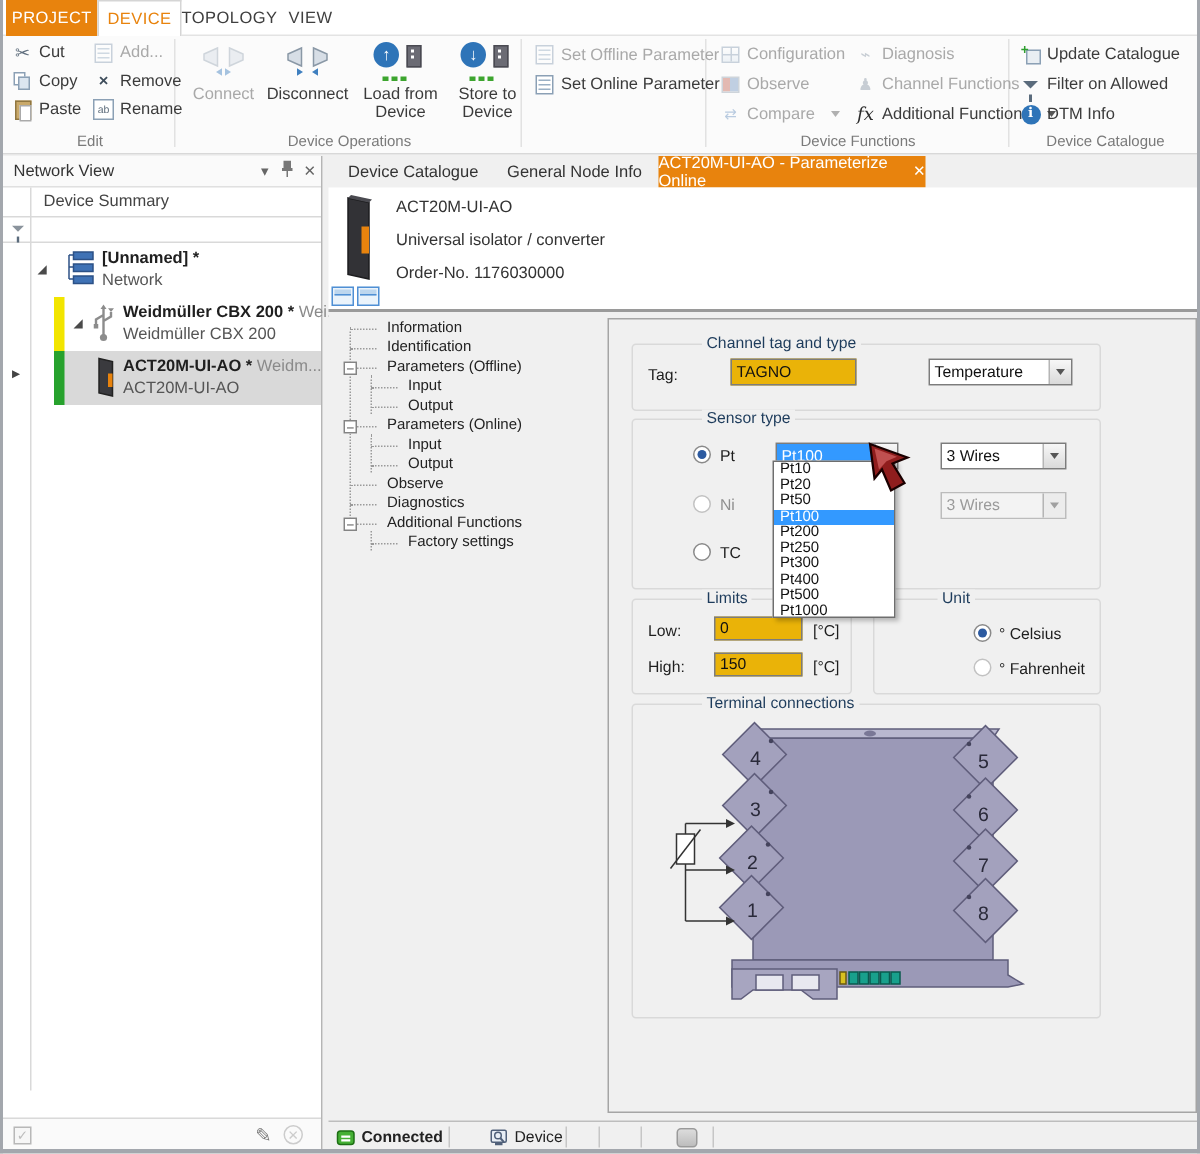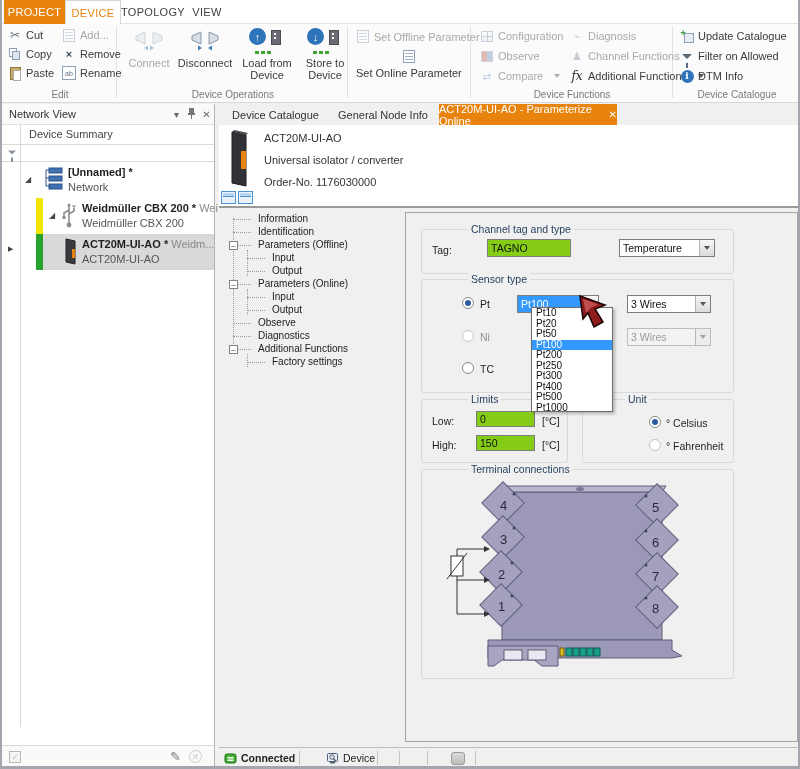--- a/index.html
+++ b/index.html
@@ -81,34 +81,34 @@
   
   .param{position:absolute;left:217px;top:206px;width:581px;height:540px;background:#f0f0f0;border-top:2px solid #9a9a9a;}
   .navitem{position:absolute;font-size:10px;color:#222;white-space:nowrap;}
   .dotv{position:absolute;width:0;border-left:1px dotted #9a9a9a;}
   .doth{position:absolute;height:0;border-top:1px dotted #9a9a9a;}
   .expbox{position:absolute;width:9px;height:9px;border:1px solid #848484;background:#fff;font-size:8px;line-height:7px;text-align:center;color:#333;z-index:2;}
   .formpanel{position:absolute;left:186px;top:4px;width:393px;height:530px;background:#f0f0f0;border:1px solid #a5a5a5;}
   .grp{position:absolute;border:1px solid #d9d9d9;border-radius:3px;}
   .gtitle{position:absolute;top:-7px;left:6px;background:#f0f0f0;padding:0 3px;font-size:10.5px;color:#1e3c5c;white-space:nowrap;margin-left:40px;}
   .flabel{position:absolute;font-size:10.5px;color:#1e1e1e;white-space:nowrap;}
-  .tbox{position:absolute;background:#84cc16;border:1px solid #7c7c7c;font-size:10.5px;color:#111;padding:1px 3px;font-family:"Liberation Sans","DejaVu Sans",sans-serif;}
+  .tbox{position:absolute;background:#eab308;border:1px solid #7c7c7c;font-size:10.5px;color:#111;padding:1px 3px;font-family:"Liberation Sans","DejaVu Sans",sans-serif;}
   .combo{position:absolute;background:#fff;border:1px solid #7c7c7c;display:flex;height:18px;}
   .combo .txt{flex:1;padding:2px 3px;font-size:10.5px;color:#111;overflow:hidden;white-space:nowrap;}
   .combo .dd{width:15px;background:linear-gradient(#f7f7f7,#dadada);border-left:1px solid #b5b5b5;display:flex;align-items:center;justify-content:center;}
   .combo.focus .txt{background:#3399ff;color:#fff;}
   .combo.disabled{background:#f3f3f3;border-color:#bcbcbc;}
   .combo.disabled .txt{color:#9a9a9a;background:#f3f3f3;}
   .combo.disabled .dd{background:#ececec;}
   .combo.disabled .ddarrow{border-top-color:#a0a0a0;}
   .radio{position:absolute;width:12px;height:12px;border-radius:50%;border:1px solid #8a8a8a;background:#fff;}
   .radio.checked::after{content:'';position:absolute;left:2px;top:2px;width:6px;height:6px;border-radius:50%;background:#2c5aa0;}
   .radio.disabled{border-color:#c2c2c2;}
   .droplist{position:absolute;left:513px;top:307px;width:82px;height:105px;background:#fff;border:1px solid #6e6e6e;
-    box-shadow:2px 2px 3px rgba(0,0,0,.25);z-index:20;font-size:10px;color:#111;margin-left:16px;}
+    box-shadow:2px 2px 3px rgba(0,0,0,.25);z-index:20;font-size:10px;color:#111;}
   .droplist .it{height:10.5px;line-height:10.5px;padding-left:4px;}
   .droplist .it.sel{background:#3399ff;color:#fff;}
   .cursorarrow{position:absolute;left:576px;top:292px;z-index:30;}
   
   .statusbar{position:absolute;left:217px;top:747px;width:581px;height:20px;background:#f0f0f0;border-top:1px solid #bdbdbd;font-size:10.5px;color:#222;}
   .ssep{position:absolute;top:3px;width:1px;height:14px;background:#c6c6c6;}
   .sitem{position:absolute;top:0;height:20px;display:flex;align-items:center;gap:4px;}
 </style>
 </head>
 <body>
@@ -223,21 +223,21 @@
             </span>
         </span>
           <span>Store to Device</span>
       </div>
       <div class="rsmall dis" style="left:238px;top:5px;align-items:flex-end;">
           <span class="ic dim">
             <span class="listic"></span>
           </span>
           <span>Set Offline Parameter</span>
         </div>
-      <div class="rsmall" style="left:238px;top:25px;flex-direction:column;">
+      <div class="rsmall" style="left:238px;top:25px;">
           <span class="ic">
             <span class="listic"></span>
           </span>
           <span>Set Online Parameter</span>
         </div>
       <div class="glabel" style="width:230px;">Device Operations</div>
     </div>
 
     <div class="rgroup" style="left:470px;width:200px;">
       <div class="rsmall dis" style="left:8px;top:5px;">

